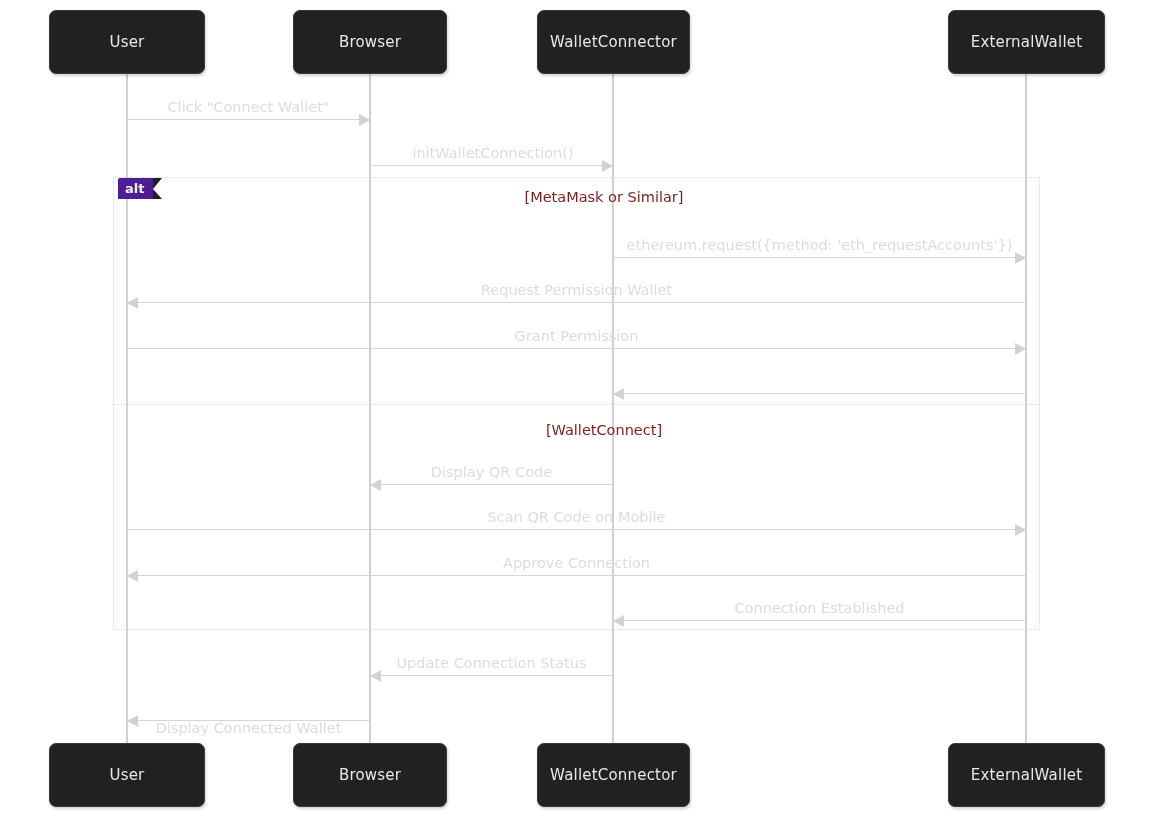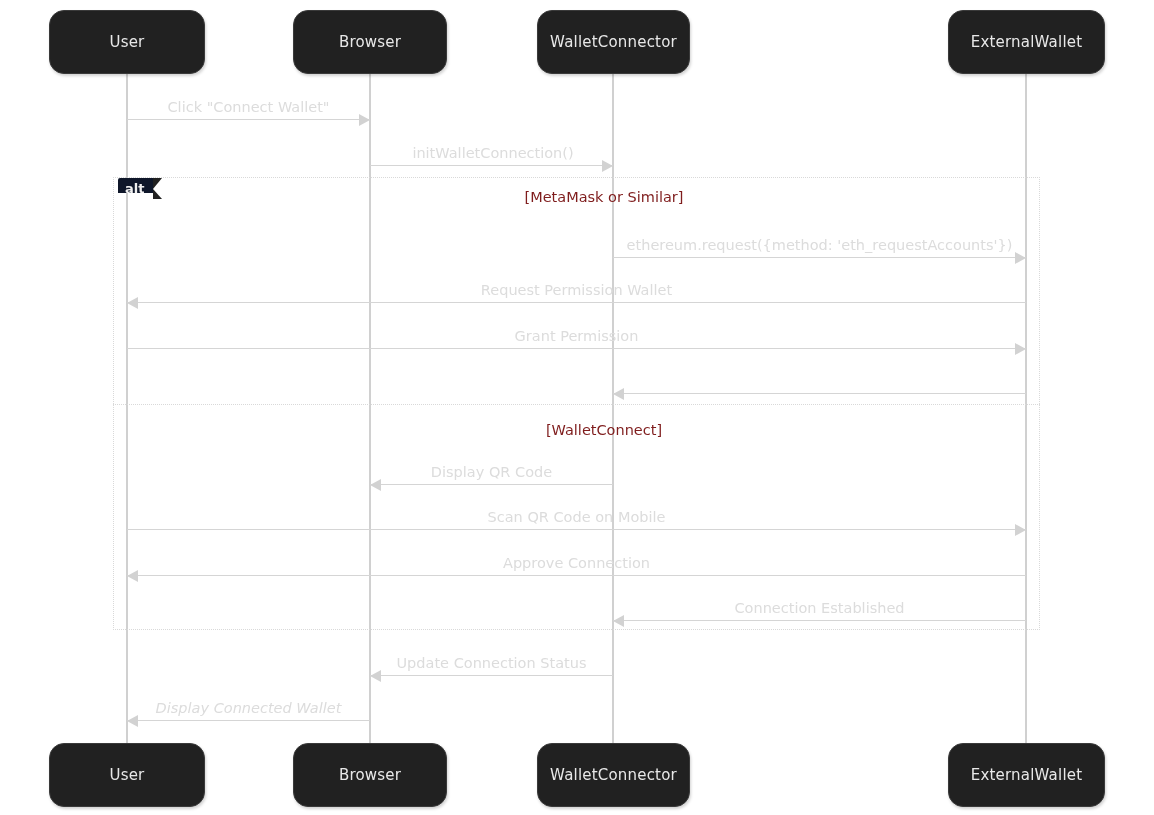--- a/index.html
+++ b/index.html
@@ -16,21 +16,21 @@
     height: 815px;
     background: #ffffff;
     overflow: hidden;
   }
 
   
   .participant {
     position: absolute;
     background: #212121;
     border: 1px solid #3a3a3a;
-    border-radius: 15px;
+    border-radius: 7px;
     box-sizing: border-box;
     display: flex;
     align-items: center;
     justify-content: center;
     box-shadow: 1px 2px 3px rgba(0,0,0,0.18);
   }
   .participant .plabel {
     color: #e8e8e8;
     font-size: 15px;
     letter-spacing: 0.2px;
@@ -79,27 +79,27 @@
     background: transparent;
     pointer-events: none;
   }
   .alt-divider {
     position: absolute;
     height: 0;
     border-top: 1px dotted #d9d9d9;
   }
   .alt-tag {
     position: absolute;
-    background: #0f172a;
+    background: #4c1d95;
     color: #f0f0f0;
     font-size: 13px;
     font-weight: bold;
     line-height: 21px;
     padding: 0 9px 0 7px;
-    height: 15px;
+    height: 21px;
     box-sizing: border-box;
     border-top-left-radius: 2px;
   }
   .alt-tag::after {
     content: "";
     position: absolute;
     right: -9px;
     top: 0;
     width: 0;
     height: 0;
@@ -156,21 +156,21 @@
     <div class="arrow-head left" style="top: 570px; left: 127px;"></div>
     <div class="msg-label" style="left: 576.5px; top: 555px;">Approve Connection</div>
     <div class="msg-line" style="left: 613px; top: 620px; width: 413px;"></div>
     <div class="arrow-head left" style="top: 615px; left: 613px;"></div>
     <div class="msg-label" style="left: 819.5px; top: 600px;">Connection Established</div>
     <div class="msg-line" style="left: 370px; top: 675px; width: 243px;"></div>
     <div class="arrow-head left" style="top: 670px; left: 370px;"></div>
     <div class="msg-label" style="left: 491.5px; top: 655px;">Update Connection Status</div>
     <div class="msg-line" style="left: 127px; top: 720px; width: 243px;"></div>
     <div class="arrow-head left" style="top: 715px; left: 127px;"></div>
-    <div class="msg-label" style="left: 248.5px; top: 700px; font-style: italic;">Display Connected Wallet</div>
+    <div class="msg-label" style="left: 248.5px; top: 720px;">Display Connected Wallet</div>
     <div class="participant" style="left: 49px; top: 10px; width: 156px; height: 64px;">
       <span class="plabel">User</span>
     </div>
     <div class="participant" style="left: 293px; top: 10px; width: 154px; height: 64px;">
       <span class="plabel">Browser</span>
     </div>
     <div class="participant" style="left: 537px; top: 10px; width: 153px; height: 64px;">
       <span class="plabel">WalletConnector</span>
     </div>
     <div class="participant" style="left: 948px; top: 10px; width: 157px; height: 64px;">

